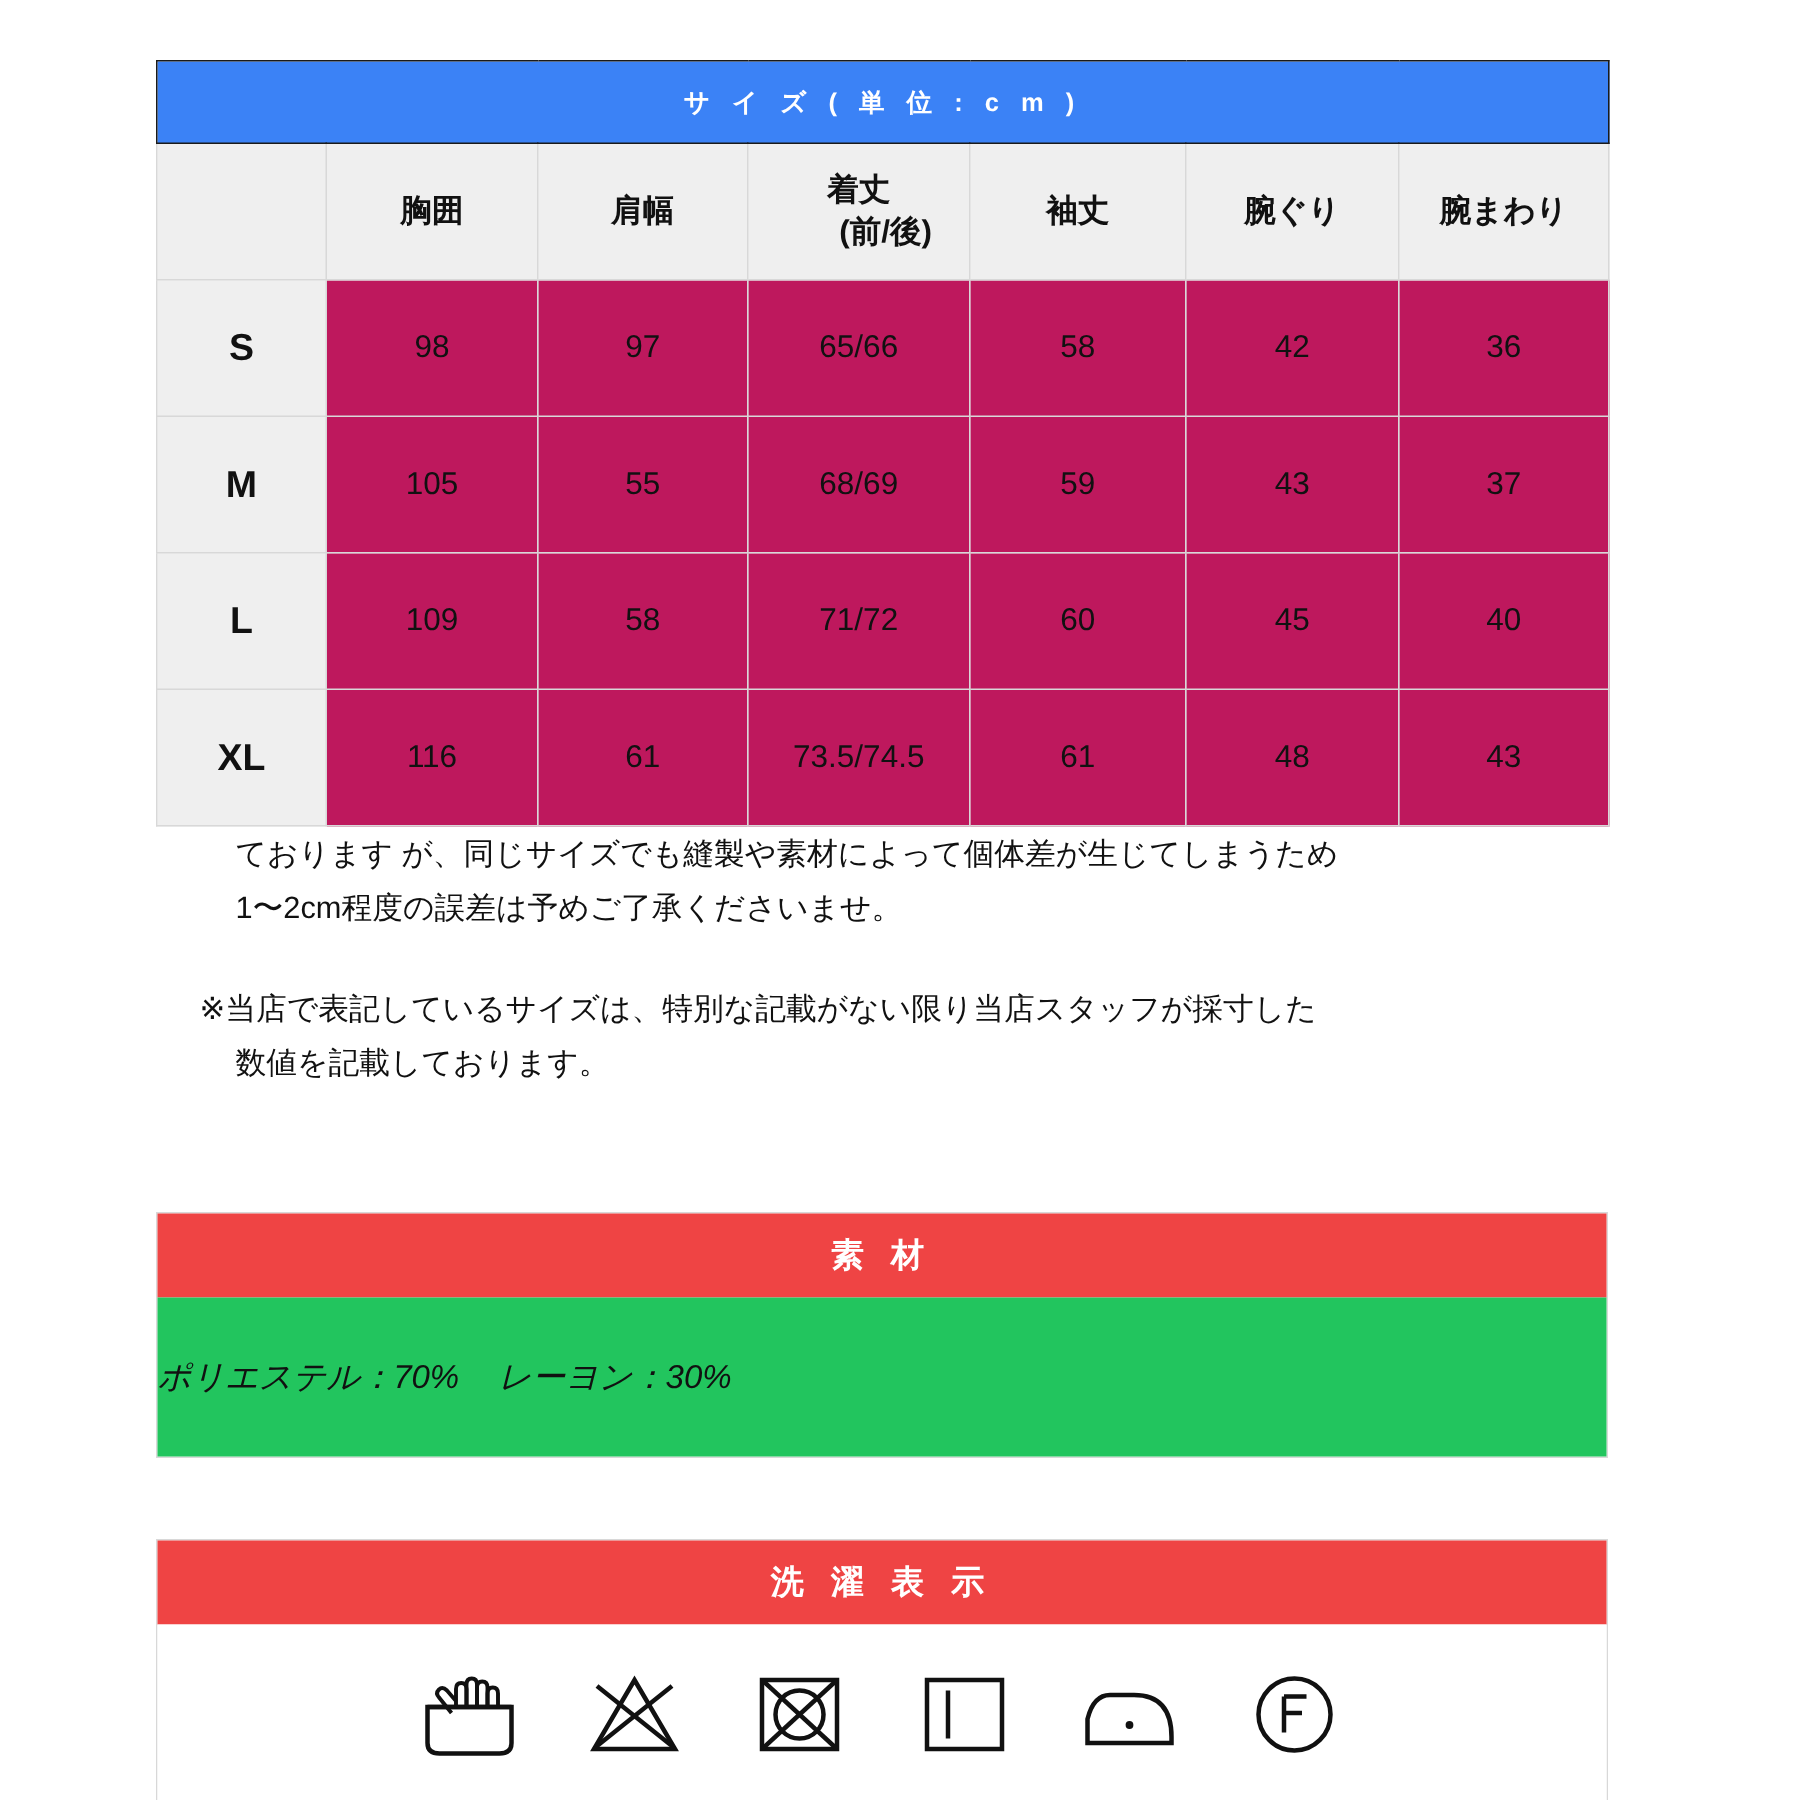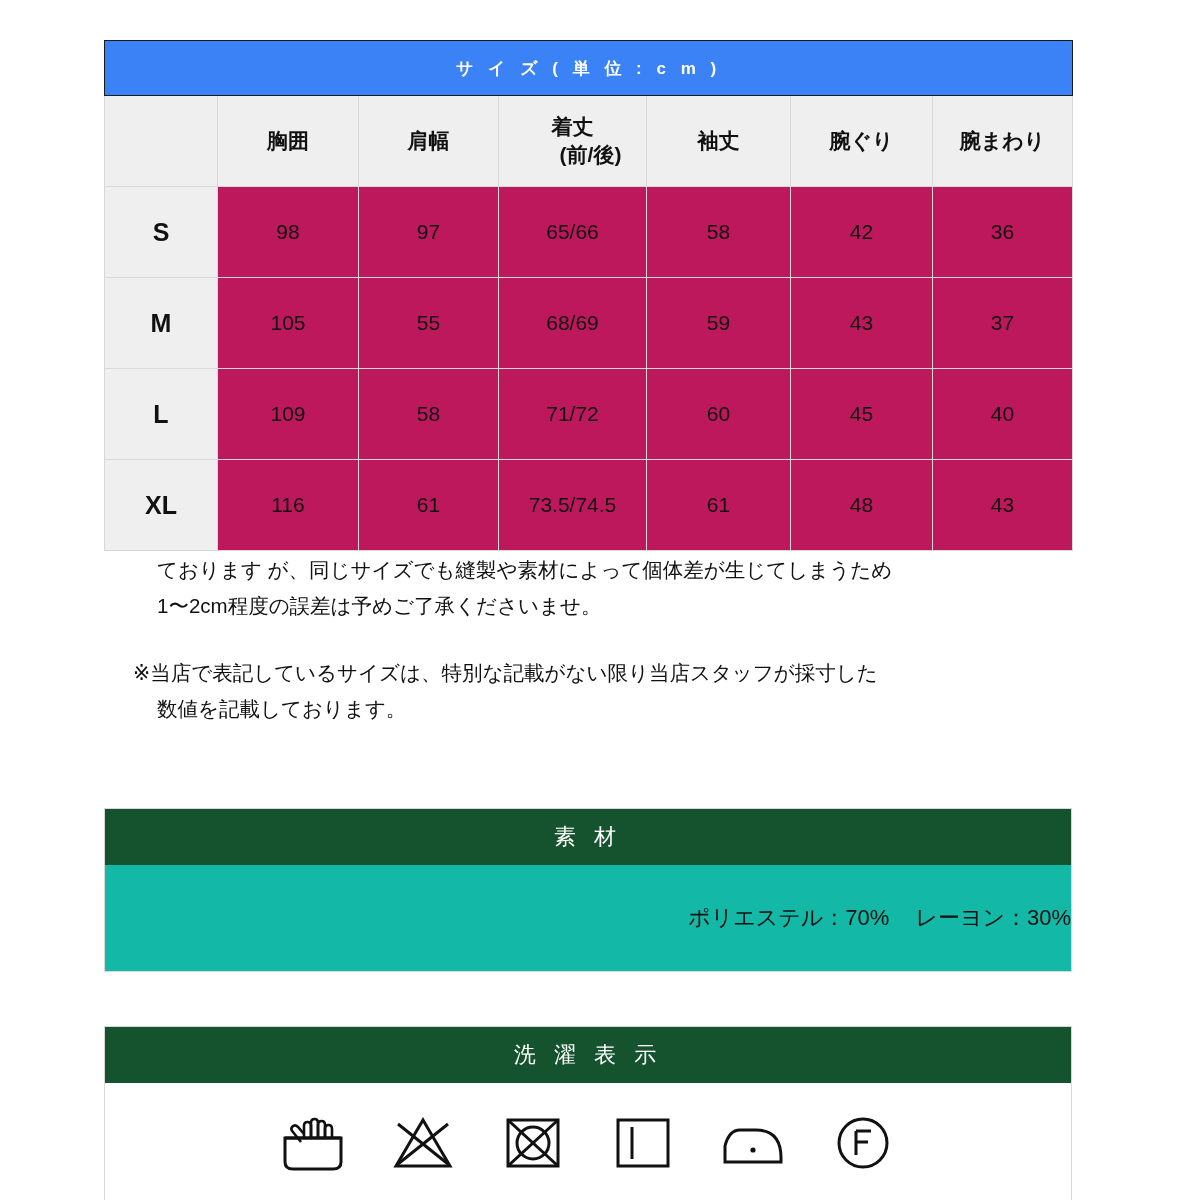--- a/index.html
+++ b/index.html
@@ -105,36 +105,37 @@
   
   .material-block {
     position: absolute;
     left: 104px;
     top: 808px;
     width: 968px;
     border: 1px solid #d8d8d8;
     box-sizing: border-box;
   }
   .block-header {
-    background: #14532d;
+    background: #ef4444;
     color: #ffffff;
     font-size: 22px;
-    font-weight: normal;
+    font-weight: bold;
     letter-spacing: 6px;
     text-align: center;
     height: 56px;
     line-height: 56px;
   }
   .material-body {
     height: 106px;
     display: flex;
     align-items: center;
-    justify-content: flex-end;
+    justify-content: flex-start;
     font-size: 22px;
-    background: #14b8a6;
+    background: #22c55e;
+    font-style: italic;
   }
   .material-body .gap { display: inline-block; width: 26px; }
 
   
   .wash-block {
     position: absolute;
     left: 104px;
     top: 1026px;
     width: 968px;
     border: 1px solid #d8d8d8;

